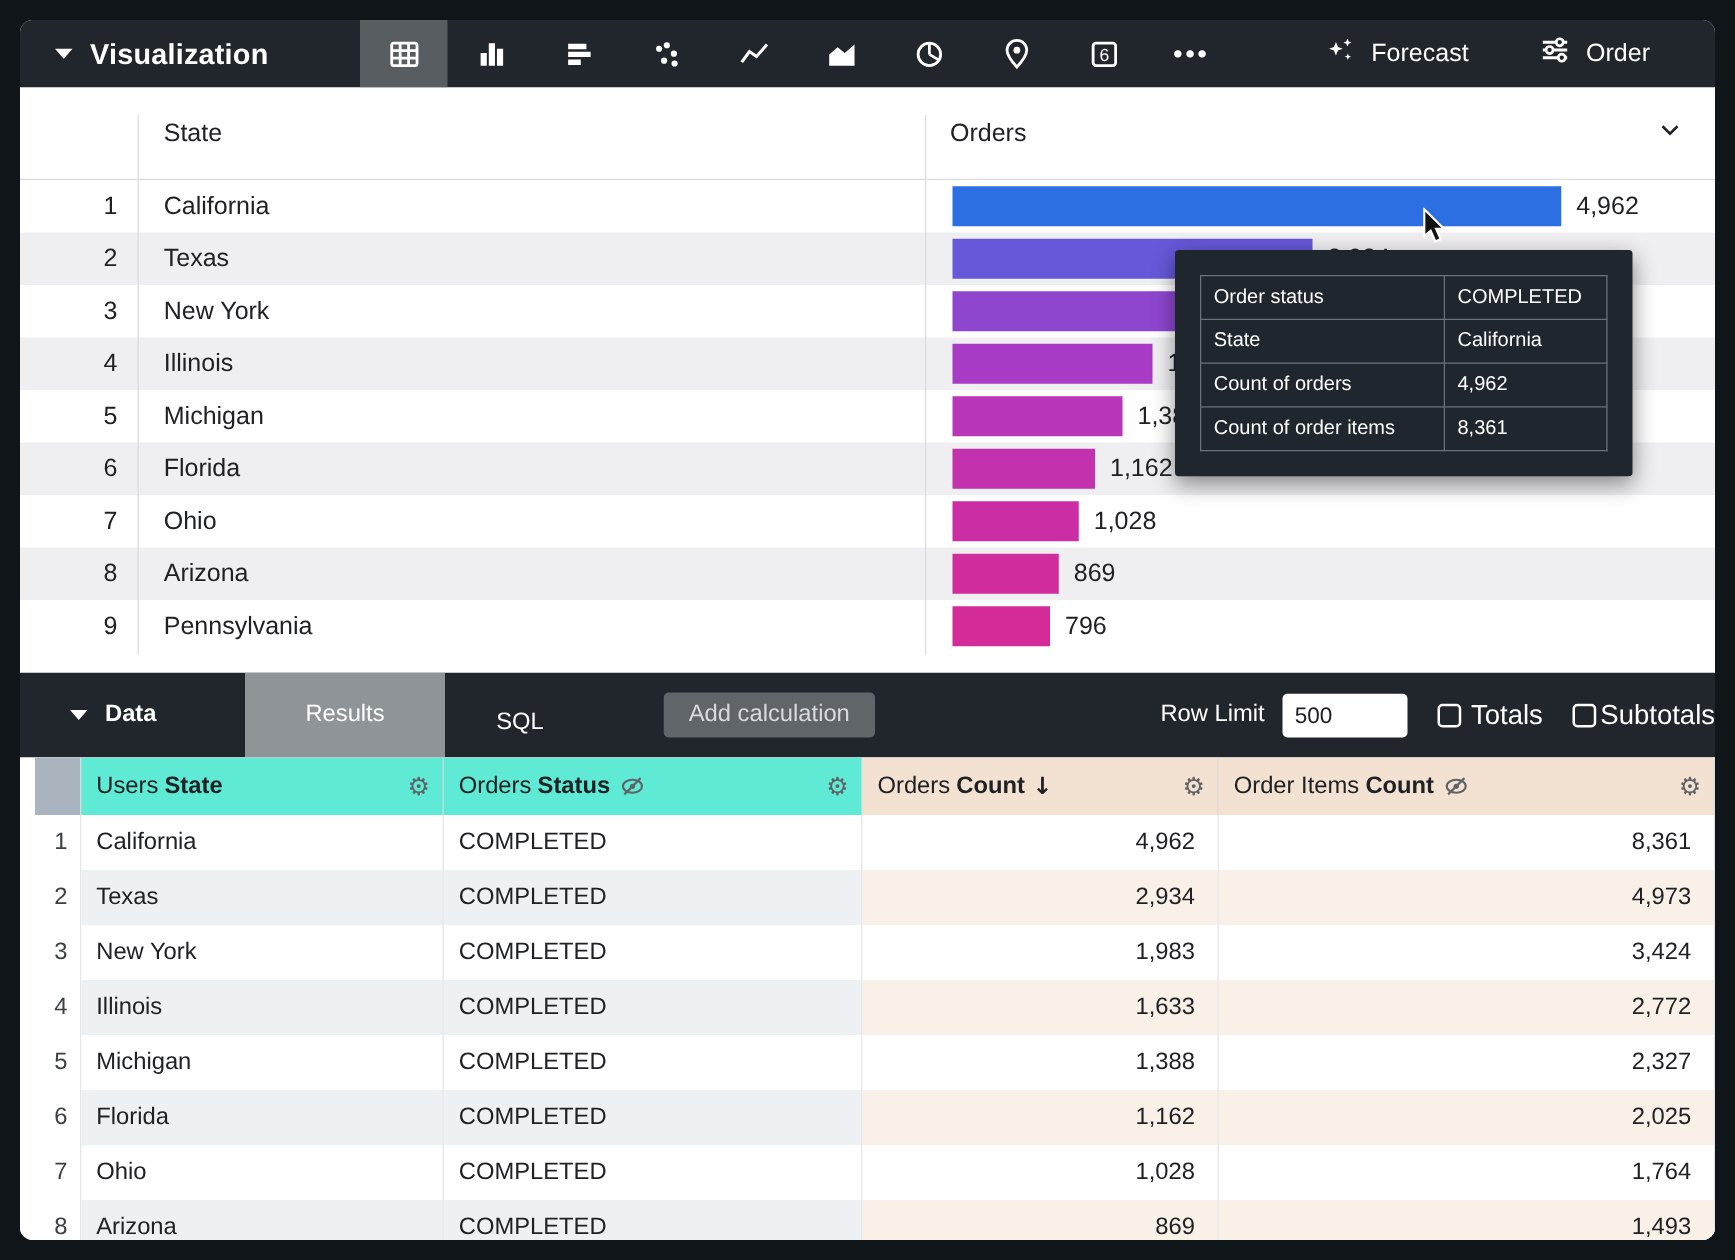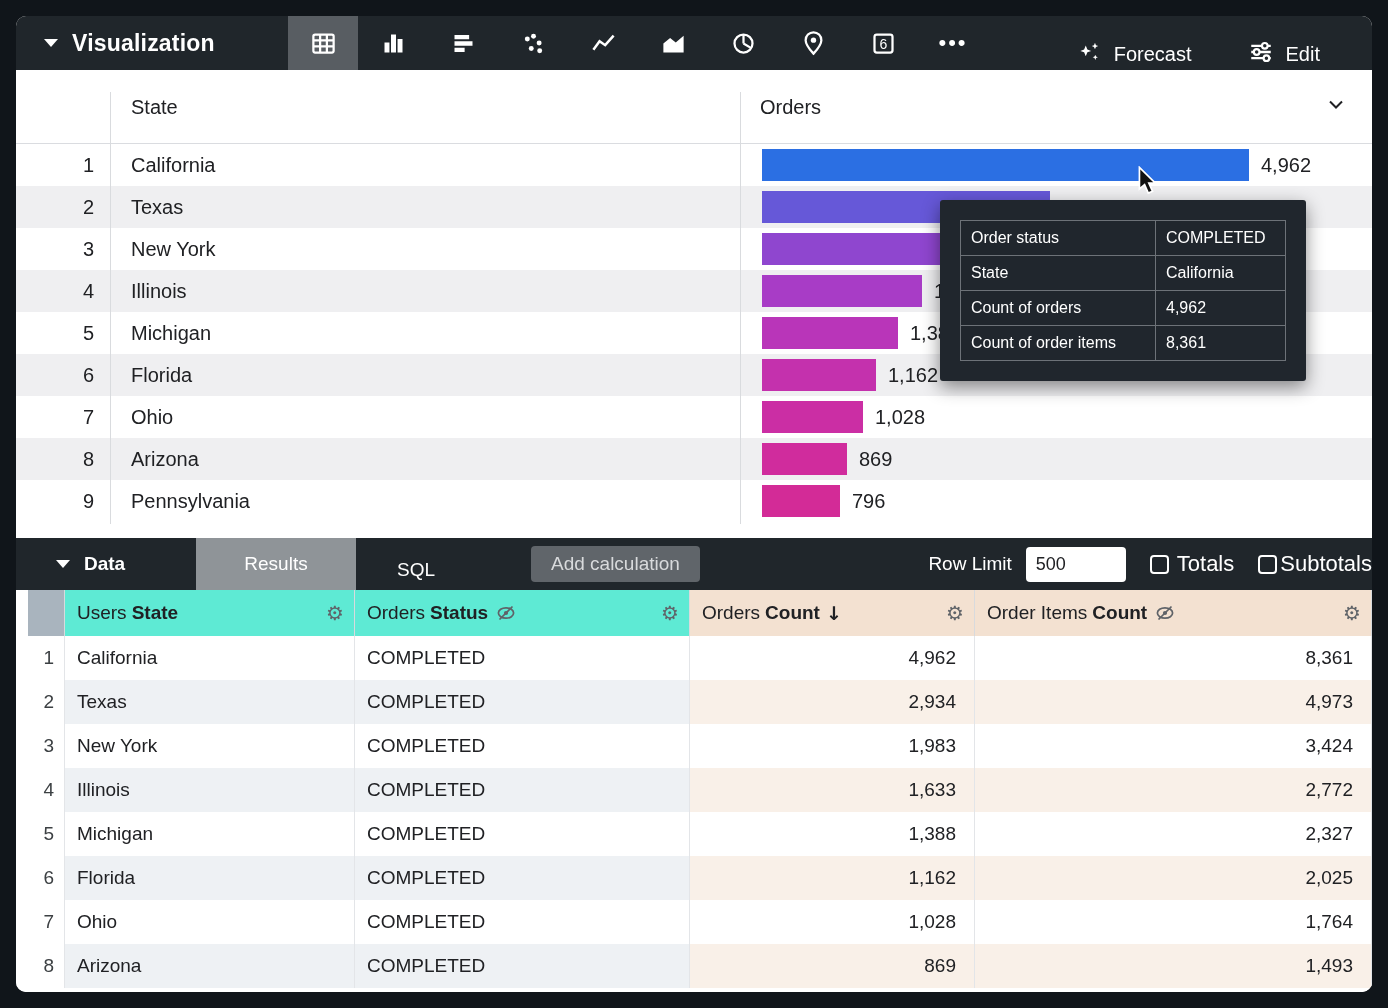--- a/index.html
+++ b/index.html
@@ -33,21 +33,21 @@
   .tri-down { width:0; height:0; border-left:7px solid transparent; border-right:7px solid transparent; border-top:8px solid #fff; }
   .viz-btns { display:flex; align-items:stretch; }
   .viz-btn {
     width:70px; display:flex; align-items:center; justify-content:center;
     cursor:pointer;
   }
   .viz-btn.selected { background:#585d62; }
   .viz-btn svg { display:block; }
   .more-dots { font-size:22px; letter-spacing:2px; color:#fff; }
   .tb-right {
-    margin-left:auto; display:flex; align-items:flex-end; gap:56px;
+    margin-left:auto; display:flex; align-items:center; gap:56px;
     padding-right:52px;
   }
   .tb-action { display:flex; align-items:center; gap:12px; font-size:20px; color:#fff; cursor:pointer; }
 
   
   .viz { position:relative; height:468px; flex:none; background:#fff; overflow:hidden; }
   .viz-header {
     height:74px; position:relative;
     border-bottom:1px solid #dadce0;
     font-size:20px; color:#202124;
@@ -79,21 +79,21 @@
     border:1px solid #6d7278; color:#fff;
     font-size:16px; padding:8px 10px; white-space:nowrap;
   }
   .tooltip td.tt-label { width:60%; }
 
   
   .cursor { position:absolute; left:1120px; top:96px; z-index:8; }
 
   
   .databar {
-    height:52px; flex:none; background:#20262b;
+    height:68px; flex:none; background:#20262b;
     display:flex; align-items:stretch; color:#fff;
   }
   .db-title {
     width:180px; flex:none; display:flex; align-items:center; gap:14px;
     padding-left:40px; font-size:19px; font-weight:700;
   }
   .db-tab {
     display:flex; align-items:center; justify-content:center;
     font-size:19px; cursor:pointer;
   }
@@ -255,21 +255,21 @@
             </svg></span>
         <span>Forecast</span>
       </div>
       <div class="tb-action">
         <span><svg width="26" height="26" viewBox="0 0 24 24">
               <path d="M3 6.3h18M3 12h18M3 17.7h18" stroke="#fff" stroke-width="2.2"></path>
               <circle cx="15.5" cy="6.3" r="2.6" fill="#20262b" stroke="#fff" stroke-width="2"></circle>
               <circle cx="8" cy="12" r="2.6" fill="#20262b" stroke="#fff" stroke-width="2"></circle>
               <circle cx="17" cy="17.7" r="2.6" fill="#20262b" stroke="#fff" stroke-width="2"></circle>
             </svg></span>
-        <span>Edit</span>
+        <span>Order</span>
       </div>
     </div>
   </div>
 
   <div class="viz">
     <div class="viz-header">
       <span class="hdr-state">State</span>
       <span class="hdr-orders">Orders</span>
       <span class="hdr-chevron"><svg width="20" height="20" viewBox="0 0 20 20">
             <polyline points="4,7 10,13 16,7" fill="none" stroke="#202124" stroke-width="2"></polyline>

